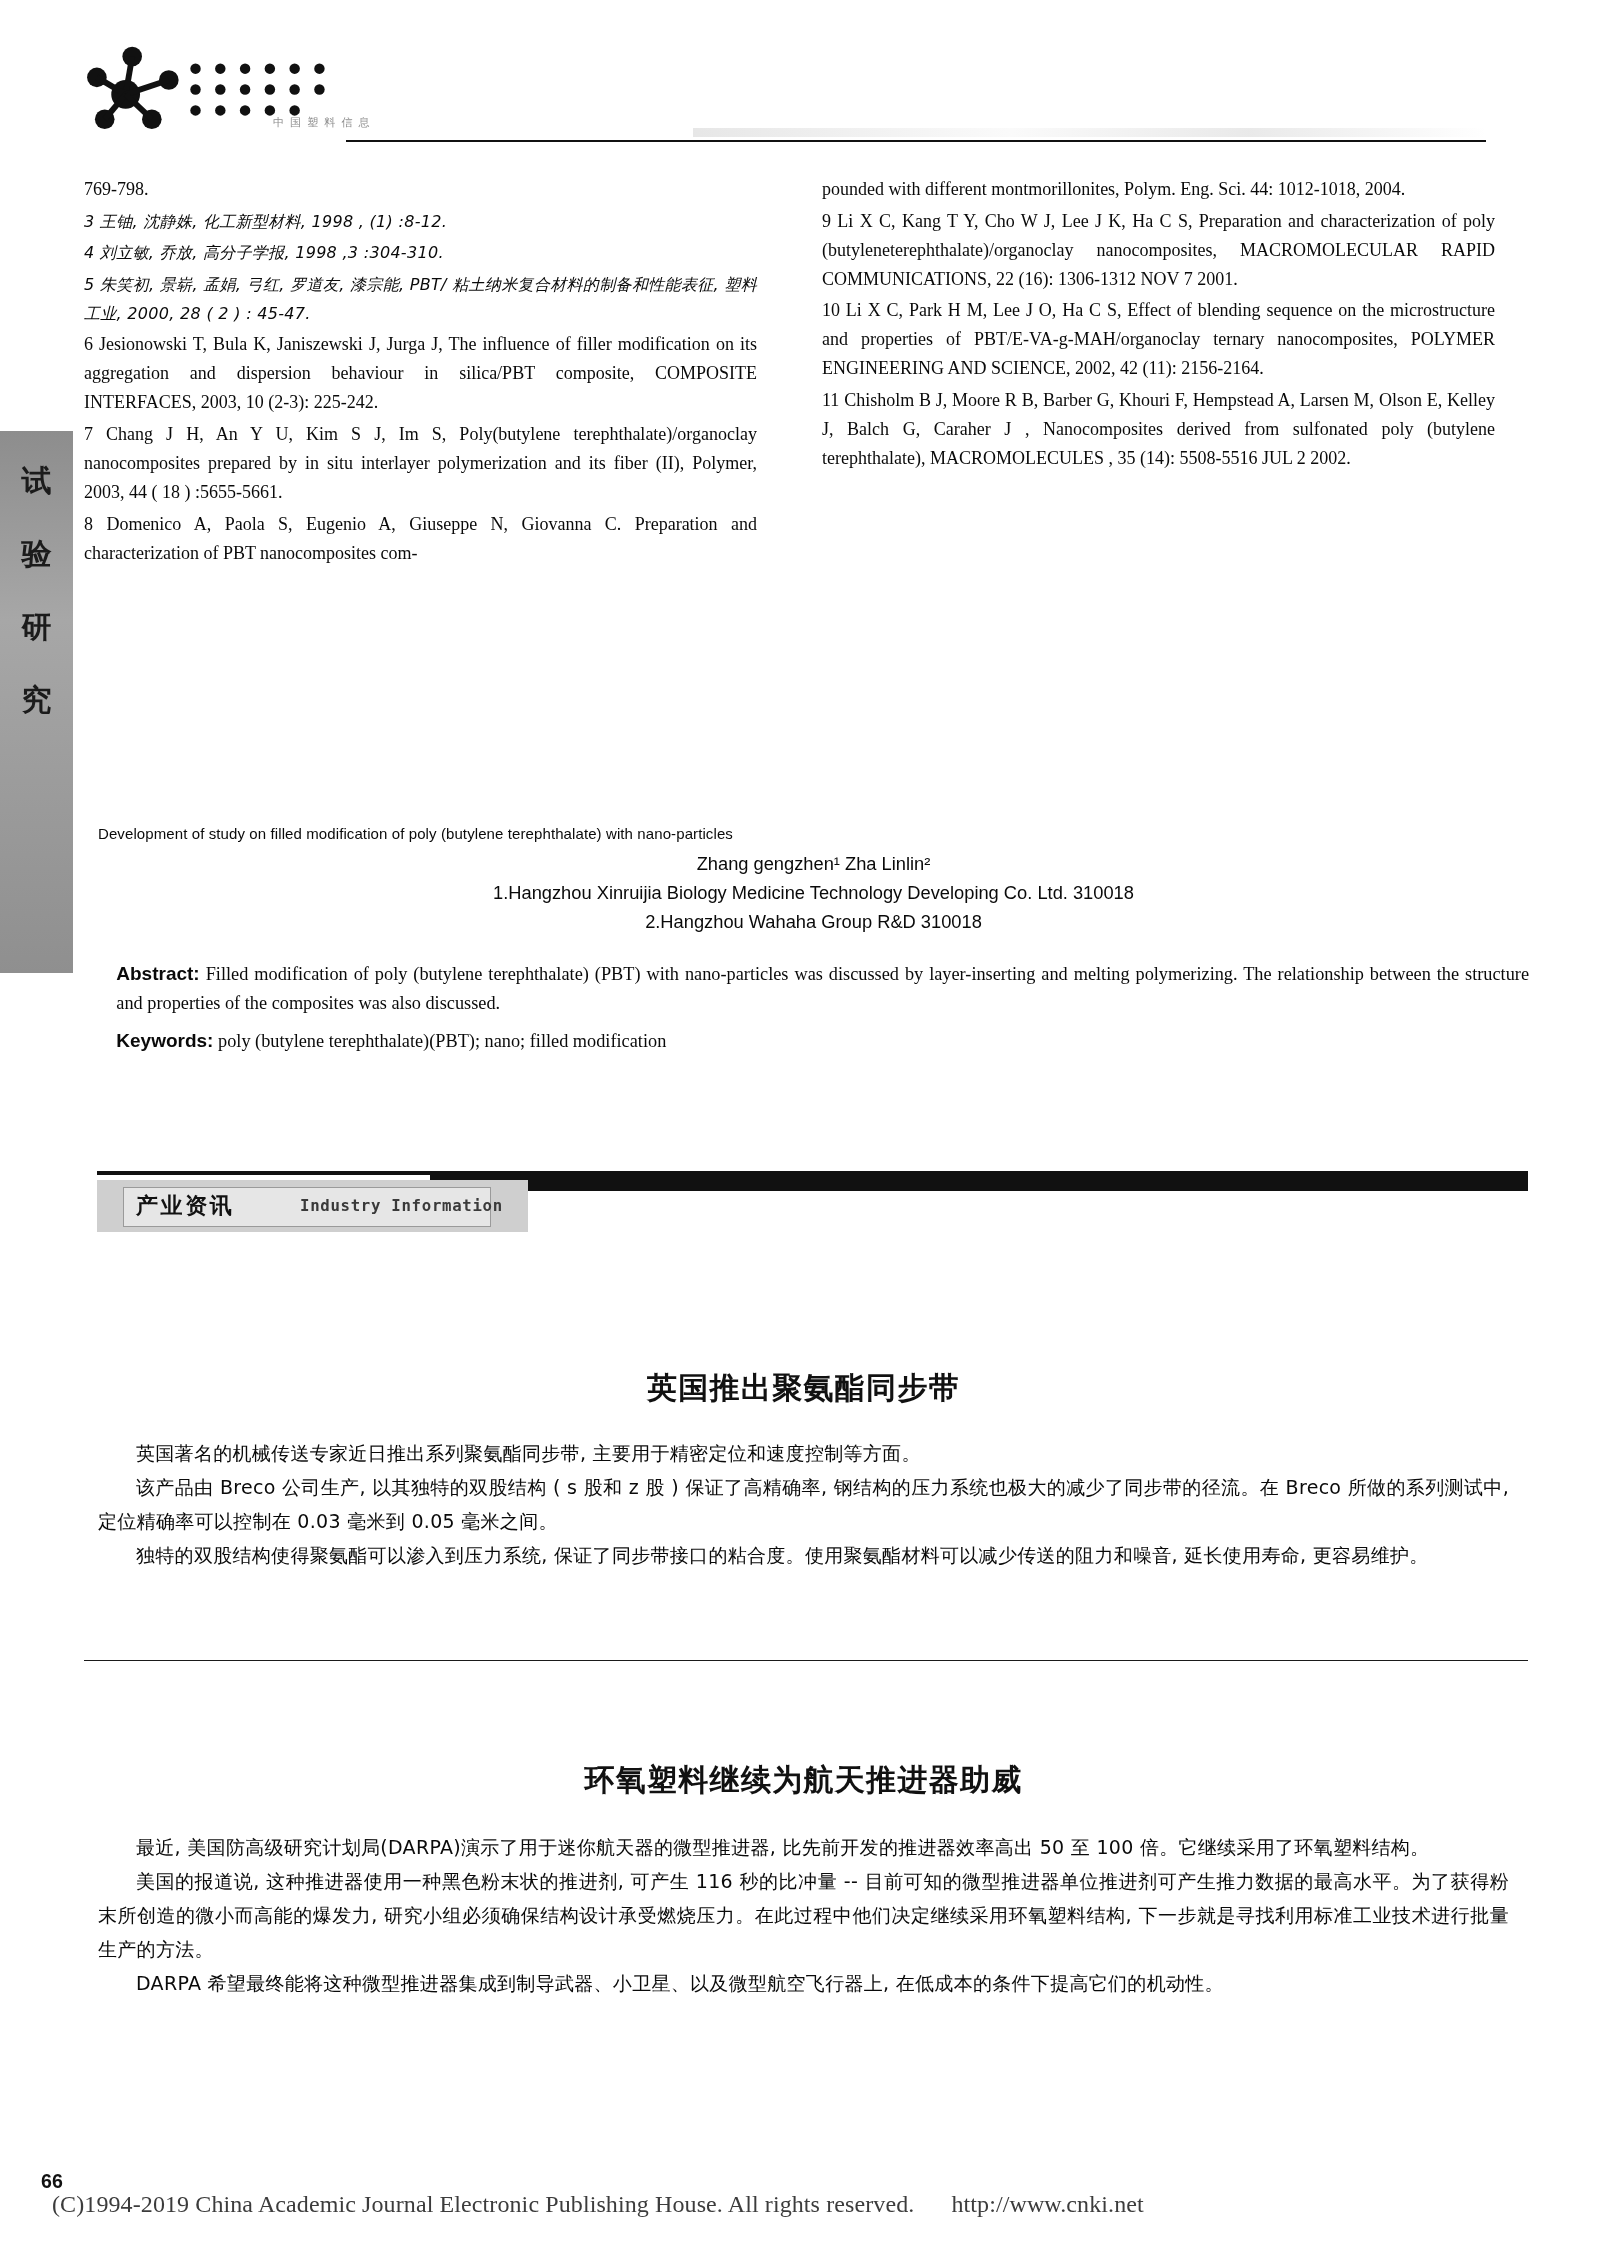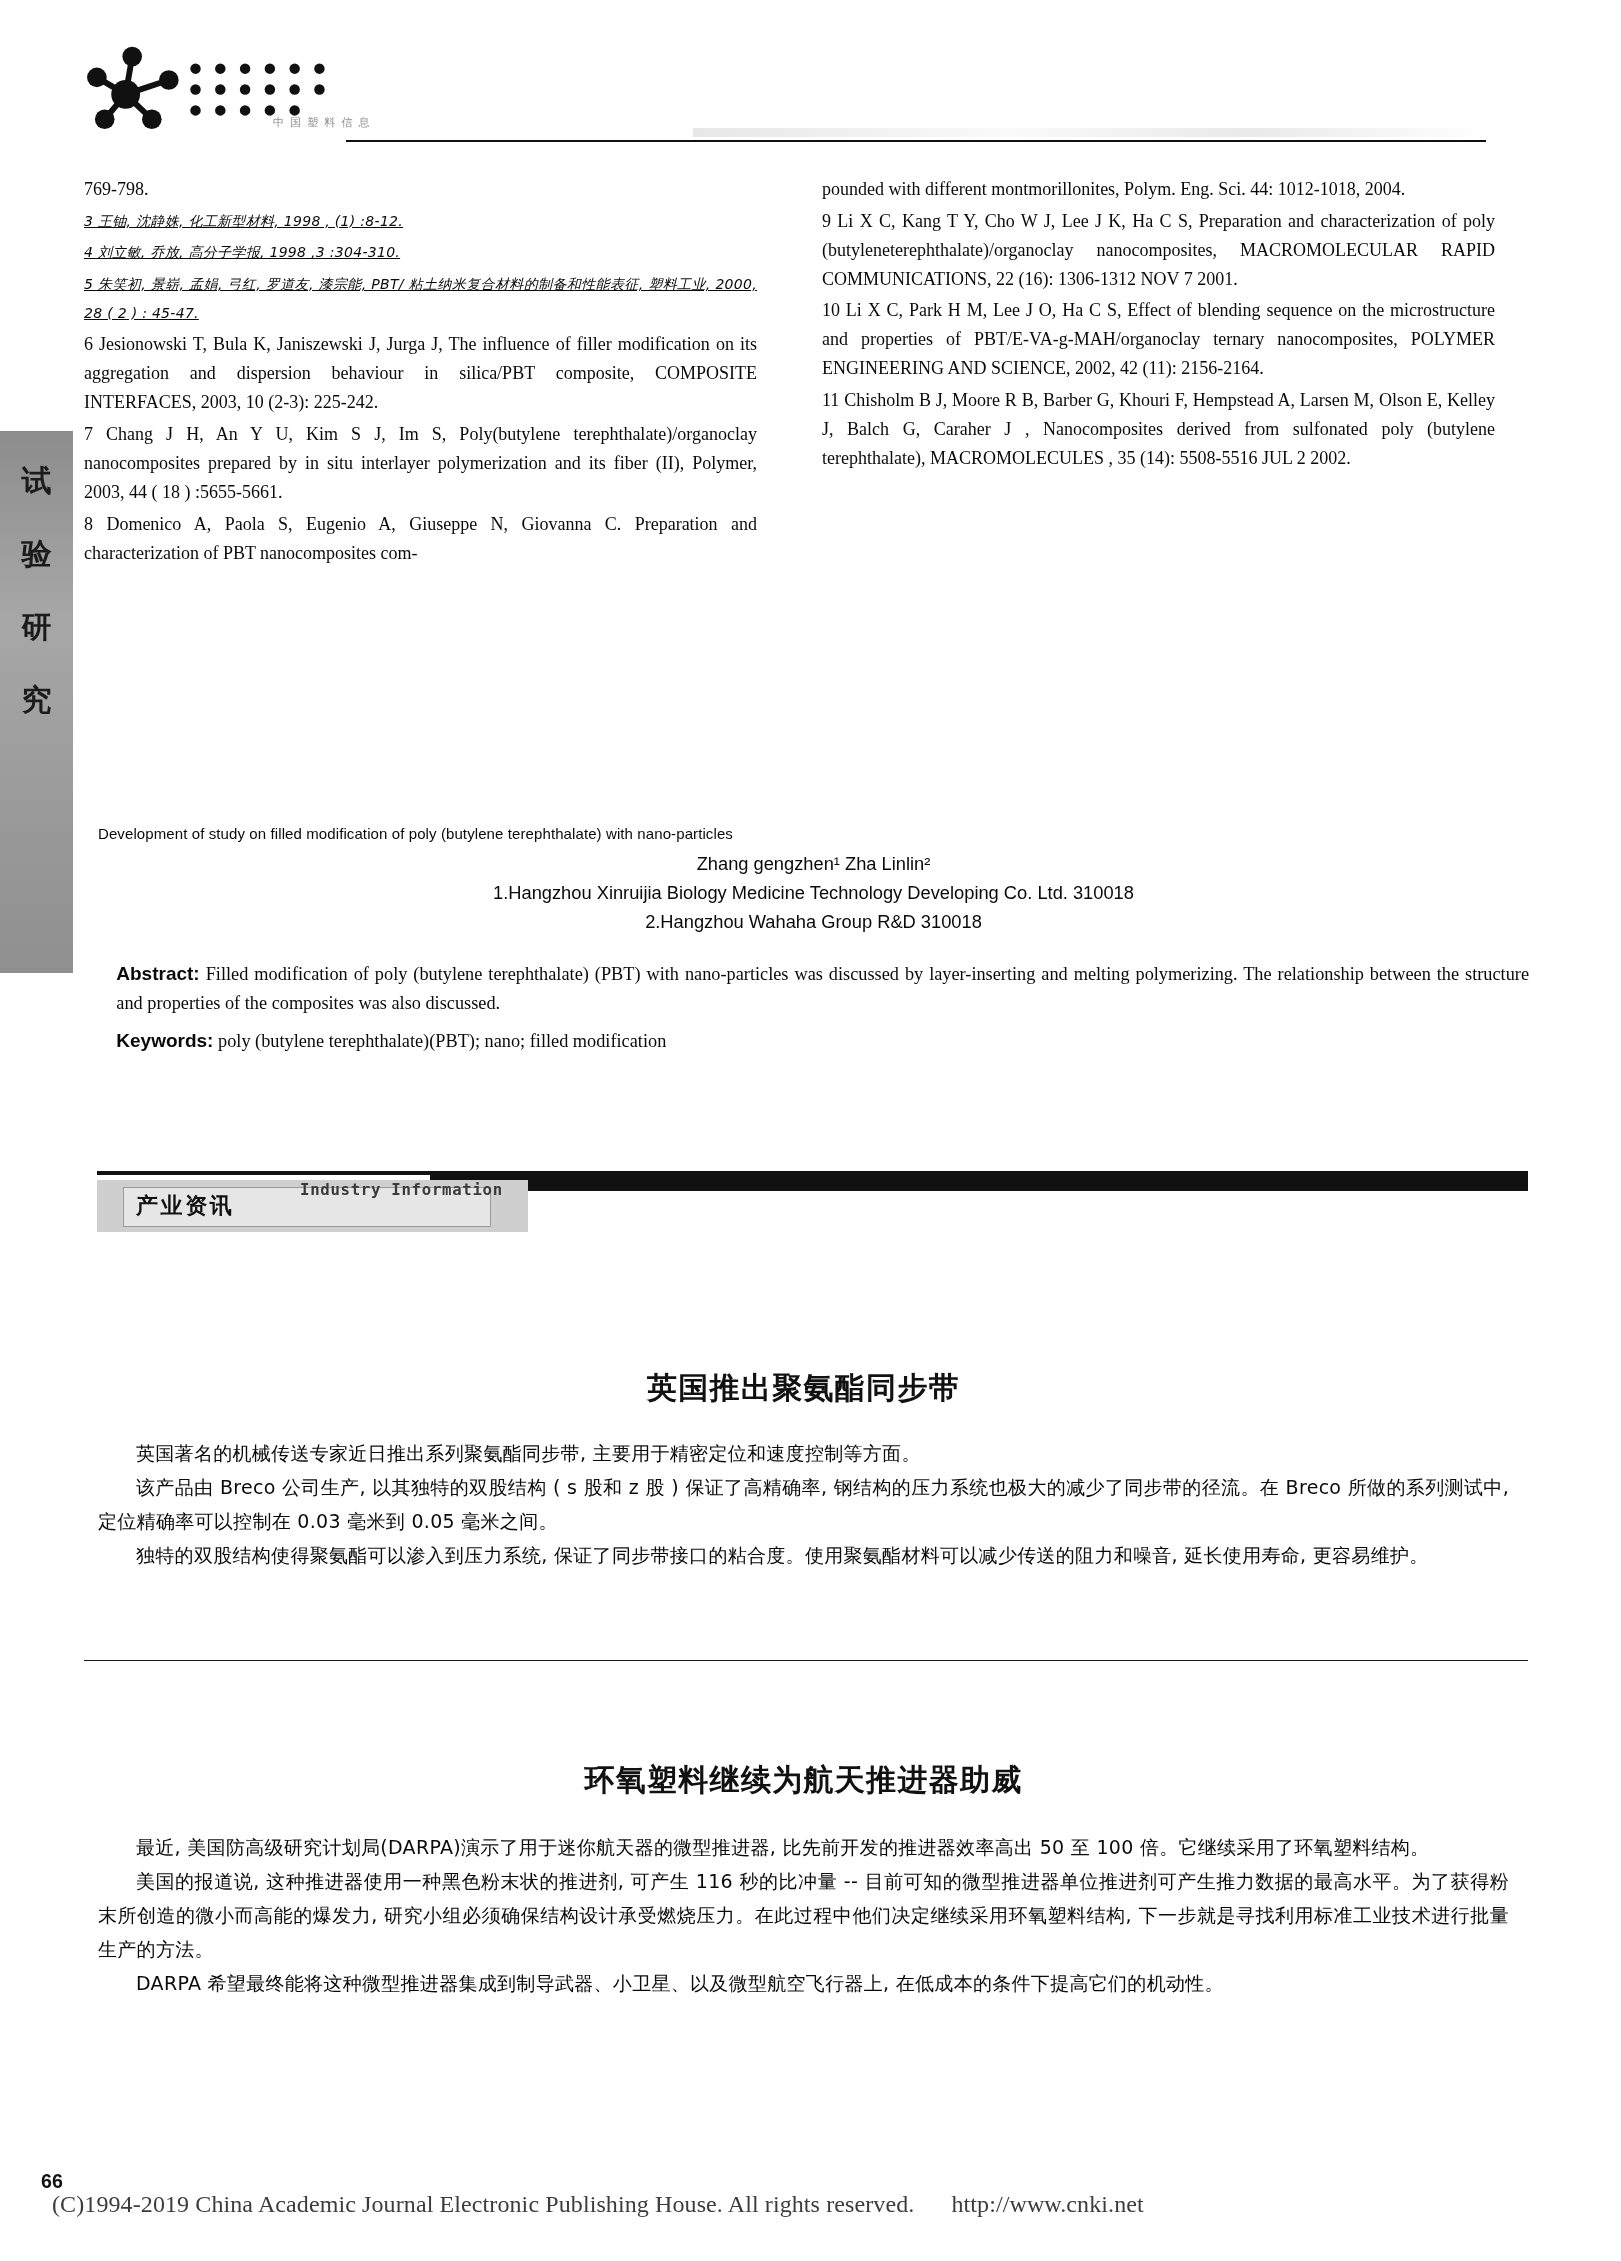--- a/index.html
+++ b/index.html
@@ -110,23 +110,22 @@
   .ref-p {
     font-size: 18px;
     line-height: 29px;
     margin: 0 0 2.6px 0;
     text-align: justify;
     text-justify: inter-word;
   }
   .ref-p.cn {
     font-family: "DejaVu Sans", sans-serif;
     font-style: italic;
-    font-size: 14px;
+    font-size: 16px;
     letter-spacing: 0.3px;
-    text-decoration: underline;
   }
 
   
   .en-block {
     position: absolute;
     left: 98px;
     top: 820px;
     width: 1431px;
     font-family: "DejaVu Sans", sans-serif;
   }
@@ -220,21 +219,21 @@
     top: 29px;
     font-family: "DejaVu Sans", sans-serif;
     font-weight: 700;
     font-size: 22px;
     color: #111;
     letter-spacing: 2.6px;
   }
   .banner-en {
     position: absolute;
     left: 216px;
-    top: 18px;
+    top: 34px;
     font-family: "DejaVu Sans Mono", monospace;
     font-weight: 700;
     font-size: 15.7px;
     color: #3a3a3a;
     letter-spacing: 0.7px;
   }
 
   
   .article {
     position: absolute;

